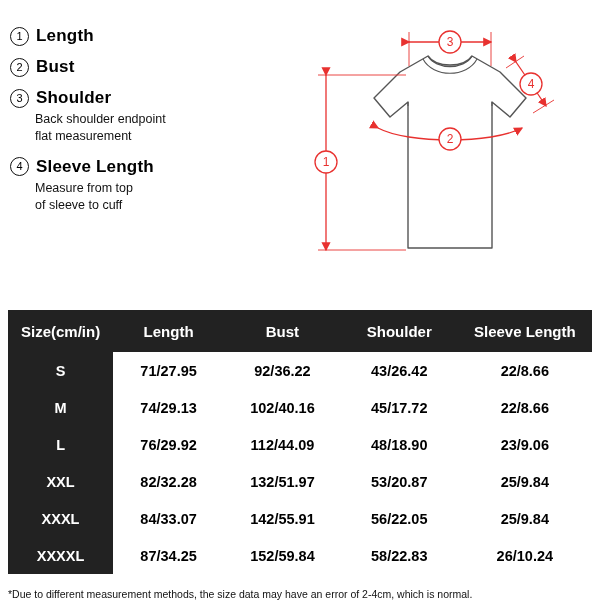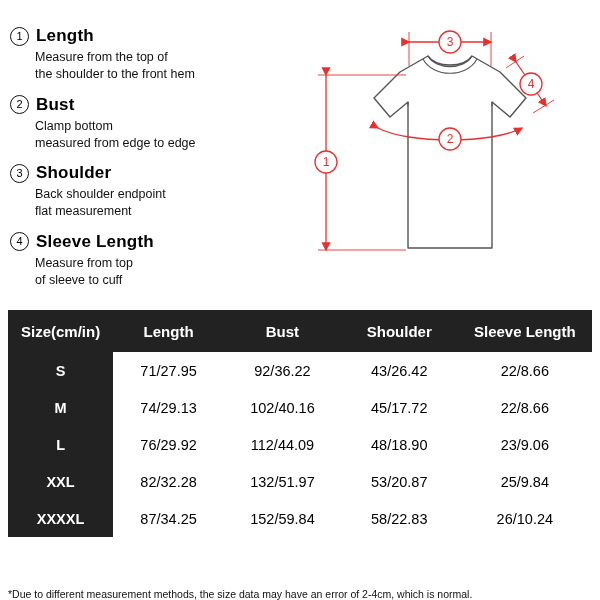--- a/index.html
+++ b/index.html
@@ -90,52 +90,48 @@
   }
   thead th.size-head { font-size: 15px; }
   tbody td.size-cell {
     background: #222;
     color: #fff;
     font-weight: bold;
   }
   tbody td {
     background: #fff;
     color: #000;
-    font-weight: normal;
+    font-weight: bold;
   }
   .note {
     position: absolute;
     left: 8px;
     top: 588px;
     width: 584px;
     text-align: left;
     font-size: 10.5px;
     color: #111;
   }
 </style>
 </head>
 <body>
 
 <div id="legend">
   <div class="legend-item">
     <div class="legend-head">
       <div class="num-circle">1</div>
       <div class="legend-title">Length</div>
     </div>
-    <div class="legend-desc" style="white-space:pre-line">Measure from the top of
-the shoulder to the front hem</div>
   </div>
 
   <div class="legend-item">
     <div class="legend-head">
       <div class="num-circle">2</div>
       <div class="legend-title">Bust</div>
     </div>
-    <div class="legend-desc" style="white-space:pre-line">Clamp bottom
-measured from edge to edge</div>
   </div>
 
   <div class="legend-item">
     <div class="legend-head">
       <div class="num-circle">3</div>
       <div class="legend-title">Shoulder</div>
     </div>
     <div class="legend-desc" style="white-space:pre-line">Back shoulder endpoint
 flat measurement</div>
   </div>
@@ -256,20 +252,27 @@
         <td>23/9.06</td>
       </tr>
       <tr>
         <td class="size-cell">XXL</td>
         <td>82/32.28</td>
         <td>132/51.97</td>
         <td>53/20.87</td>
         <td>25/9.84</td>
       </tr>
       <tr>
+        <td class="size-cell">XXXL</td>
+        <td>84/33.07</td>
+        <td>142/55.91</td>
+        <td>56/22.05</td>
+        <td>25/9.84</td>
+      </tr>
+      <tr>
         <td class="size-cell">XXXXL</td>
         <td>87/34.25</td>
         <td>152/59.84</td>
         <td>58/22.83</td>
         <td>26/10.24</td>
       </tr>
     </tbody>
   </table>
 </div>
 

